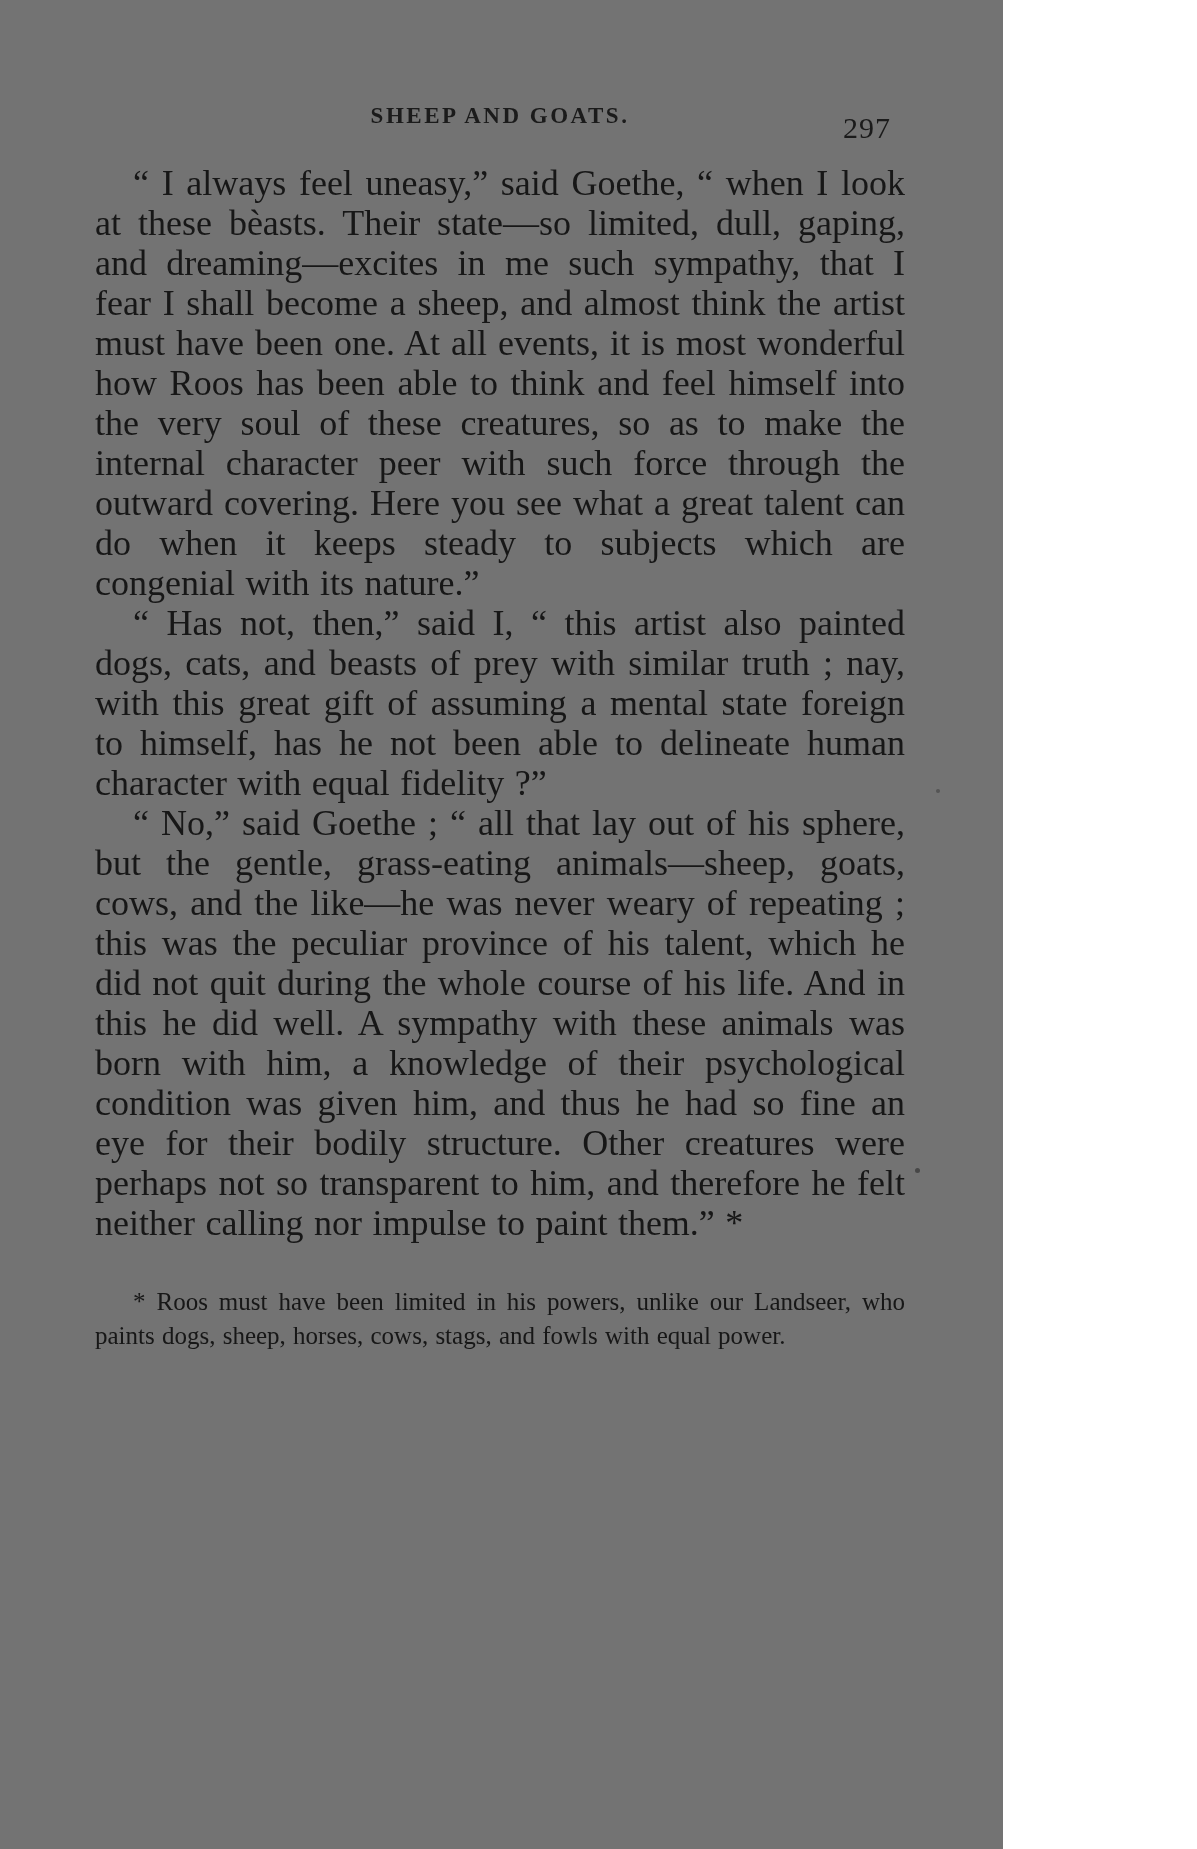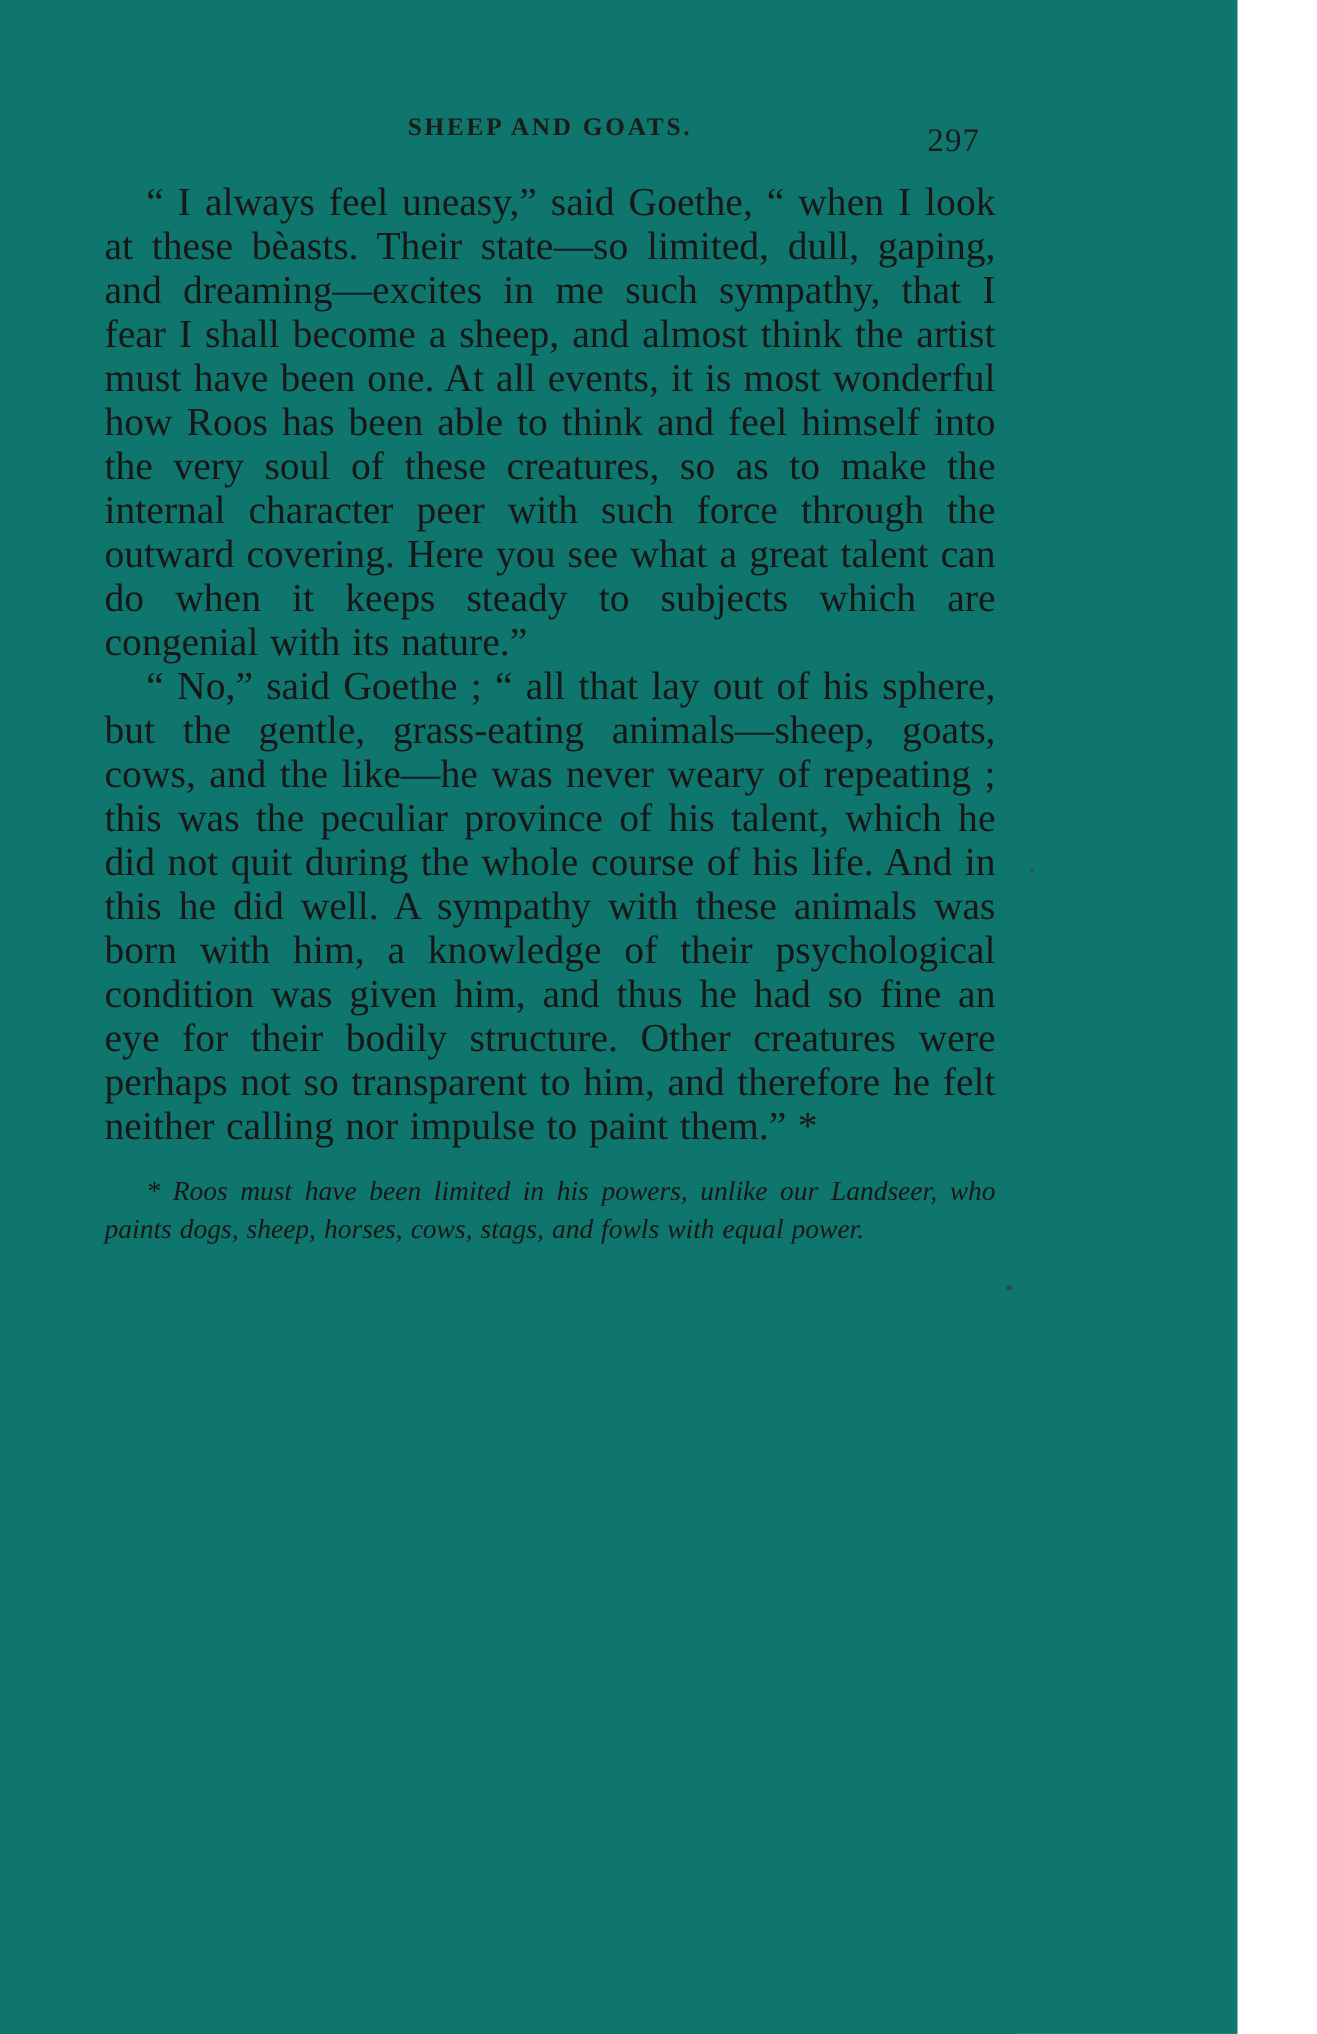--- a/index.html
+++ b/index.html
@@ -6,23 +6,23 @@
   html, body { background: #ffffff; }
   body {
     width: 1197px;
     height: 1849px;
     font-family: "Liberation Serif", "DejaVu Serif", serif;
     color: #181818;
     position: relative;
   }
   .page {
     position: relative;
-    width: 1125px;
+    width: 1003px;
     height: 1849px;
-    background: #0f766e;
+    background: #737373;
     overflow: hidden;
   }
   .content {
     position: absolute;
     left: 95px;
     top: 103px;
     width: 810px;
   }
   .page-header {
     position: relative;
@@ -49,22 +49,21 @@
   }
   .body-text p {
     font-size: 36px;
     line-height: 40px;
     text-align: justify;
     text-indent: 38px;
     word-spacing: 1.5px;
     color: #171717;
   }
   .footnote-section {
-    margin-top: 24px;
-    font-style: italic;
+    margin-top: 42px;
   }
   .footnote {
     font-size: 25px;
     line-height: 34px;
     text-align: justify;
     text-indent: 38px;
     word-spacing: 1px;
     color: #171717;
   }
   .artifact {
@@ -81,20 +80,21 @@
 <div class="page">
   <div class="content">
 
     <header class="page-header">
       <span class="running-title">SHEEP AND GOATS.</span>
       <span class="page-number">297</span>
     </header>
 
     <main class="body-text">
       <p>“ I always feel uneasy,” said Goethe, “ when I look at these bèasts.  Their state—so limited, dull, gaping, and dreaming—excites in me such sympathy, that I fear I shall become a sheep, and almost think the artist must have been one.  At all events, it is most wonderful how Roos has been able to think and feel himself into the very soul of these creatures, so as to make the internal character peer with such force through the outward covering.  Here you see what a great talent can do when it keeps steady to subjects which are congenial with its nature.”</p>
+      <p>“ Has not, then,” said I, “ this artist also painted dogs, cats, and beasts of prey with similar truth ; nay, with this great gift of assuming a mental state foreign to himself, has he not been able to delineate human character with equal fidelity ?”</p>
       <p>“ No,” said Goethe ; “ all that lay out of his sphere, but the gentle, grass-eating animals—sheep, goats, cows, and the like—he was never weary of repeating ; this was the peculiar province of his talent, which he did not quit during the whole course of his life.  And in this he did well.  A sympathy with these animals was born with him, a knowledge of their psychological condition was given him, and thus he had so fine an eye for their bodily structure.  Other creatures were perhaps not so transparent to him, and therefore he felt neither calling nor impulse to paint them.” *</p>
     </main>
 
     <footer class="footnote-section">
       <p class="footnote">* Roos must have been limited in his powers, unlike our Landseer, who paints dogs, sheep, horses, cows, stags, and fowls with equal power.</p>
     </footer>
 
   </div>
 
   <span class="artifact a1"></span>

